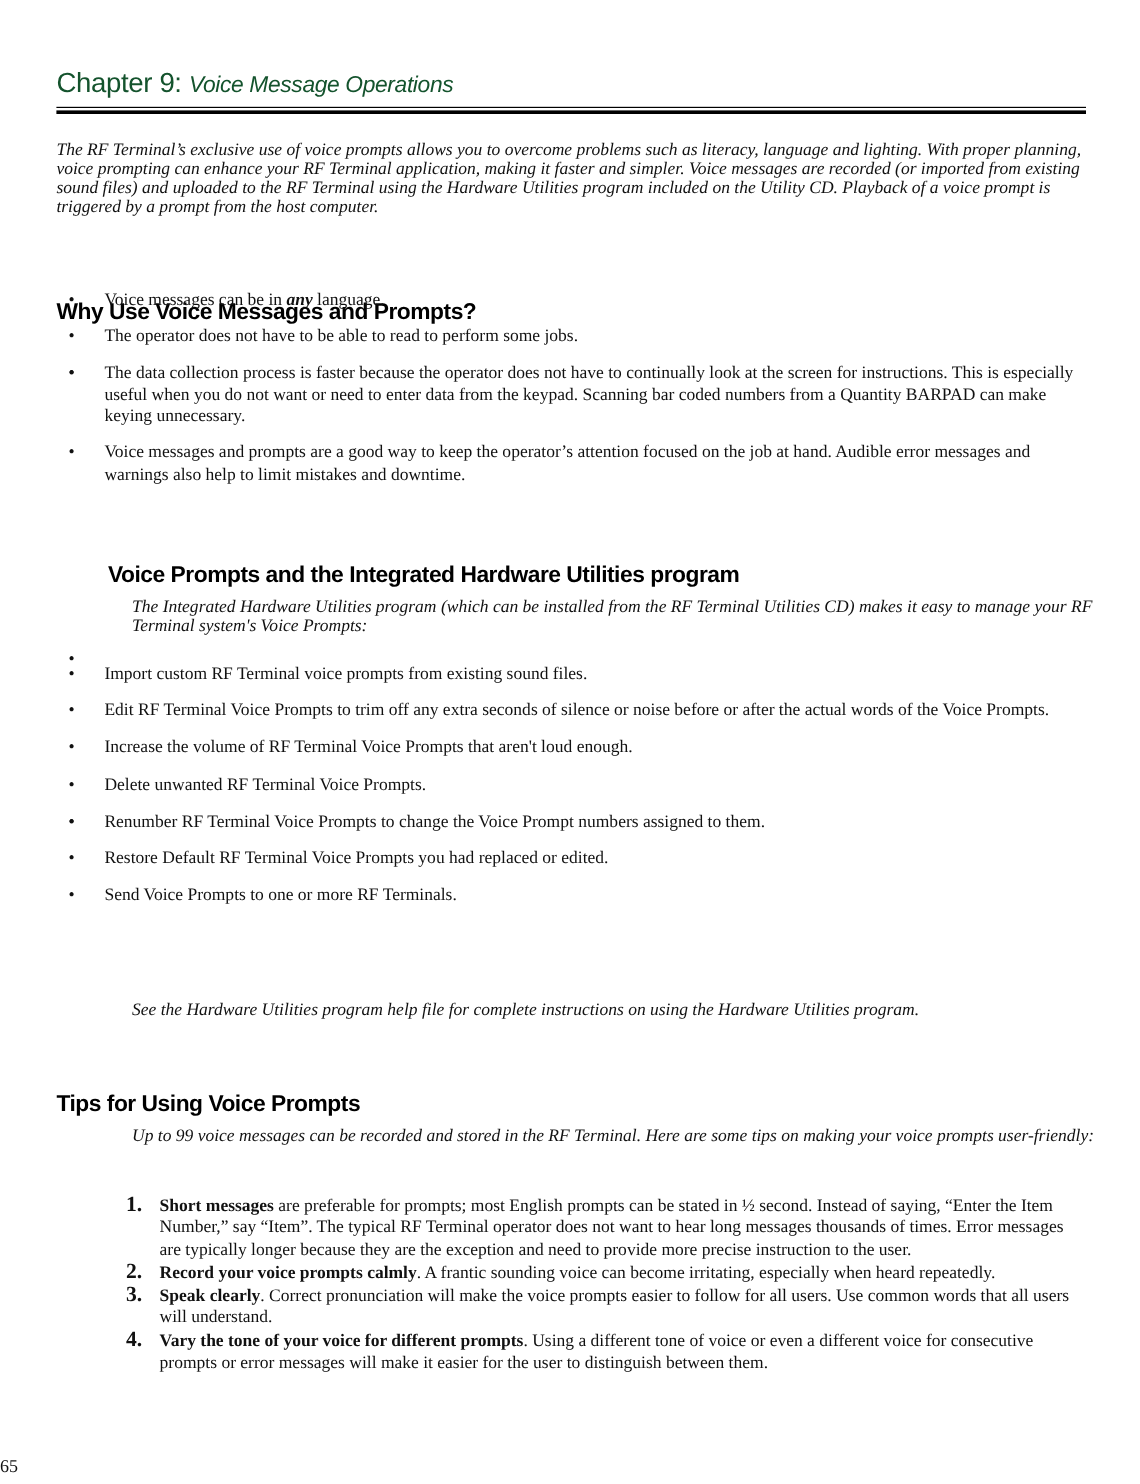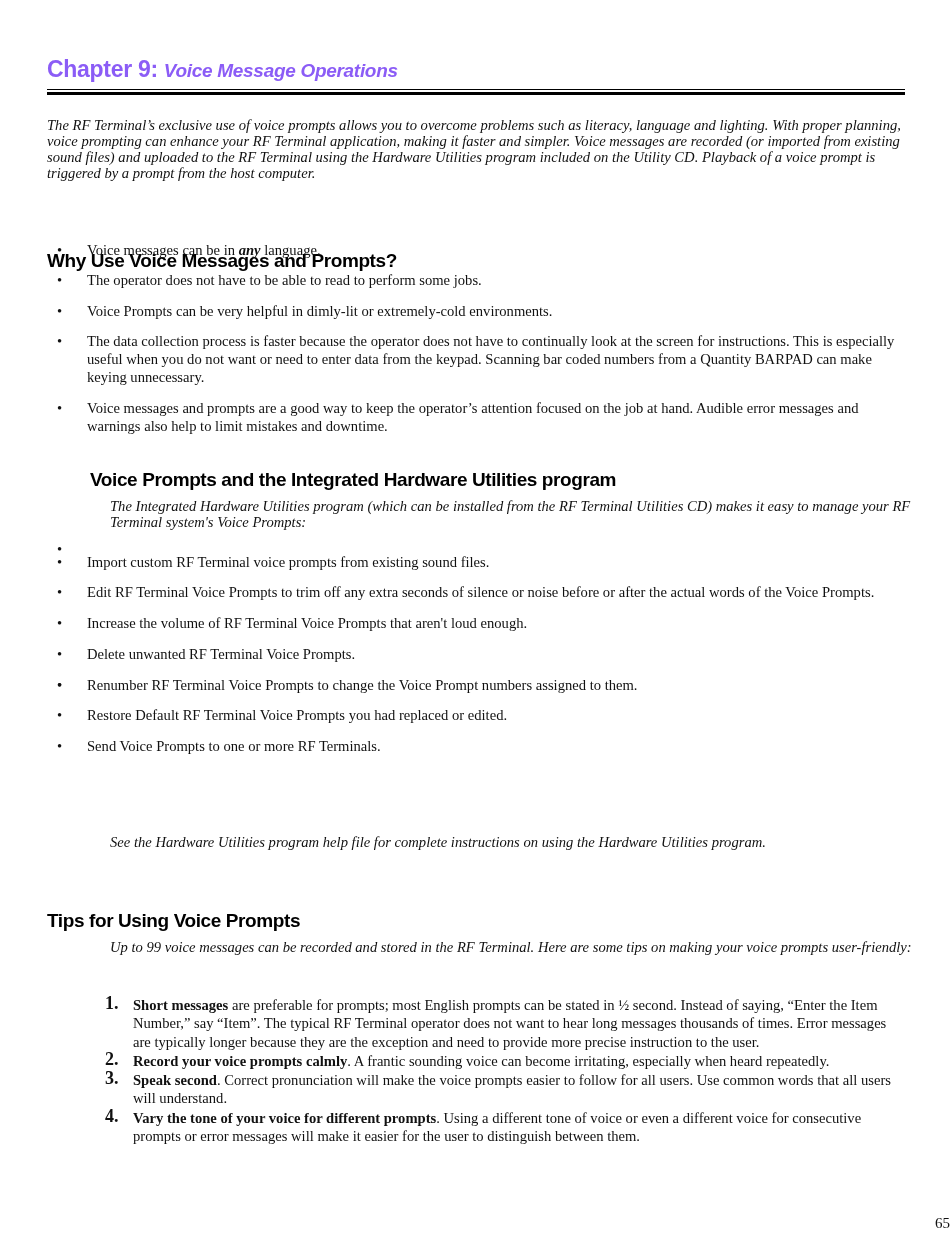--- a/index.html
+++ b/index.html
@@ -1,36 +1,36 @@
 <!DOCTYPE html>
 <html><head>
 <meta charset="utf-8">
 <style>
   html, body { margin: 0; padding: 0; background: #ffffff; }
   body { width: 950px; height: 1237px; position: relative; overflow: hidden;
          font-family: "Liberation Serif", serif; color: #111; font-size: 14.6px; }
   .page { position: absolute; left: 47px; top: 0; width: 858px; }
   .chapter { position: absolute; top: 56px; left: 0; font-family: "Liberation Sans", sans-serif;
-             font-size: 23px; font-weight: bold; color: #8b5cf6; letter-spacing: -0.3px; white-space: nowrap; }
+             font-size: 23px; font-weight: normal; color: #14532d; letter-spacing: -0.3px; white-space: nowrap; }
   .chapter .sub { font-style: italic; font-size: 19px; }
   .rule { position: absolute; top: 89px; left: 0; width: 858px; height: 6px; }
   .rule .thin { position: absolute; top: 0; left: 0; right: 0; height: 1px; background: #000; }
   .rule .thick { position: absolute; top: 3px; left: 0; right: 0; height: 3px; background: #000; }
   .block { position: absolute; left: 0; width: 858px; line-height: 16px; font-style: italic; }
   h2 { position: absolute; left: 0; margin: 0; font-family: "Liberation Sans", sans-serif; font-weight: bold;
        font-size: 19px; color: #000; letter-spacing: -0.4px; white-space: nowrap; }
   .indent { left: 29px; width: 830px; margin-left: 34px; }
   ul.bullets { position: absolute; left: 0; margin: 0; padding: 0; list-style: none; width: 858px; }
   ul.bullets li { position: relative; padding-left: 40px; line-height: 18.3px; }
   ul.bullets li .dot { position: absolute; left: 10px; top: 0; }
   ol.tips { position: absolute; left: 58px; top: 996px; margin: 0; padding: 0; list-style: none; width: 800px; }
   ol.tips li { position: relative; padding-left: 28px; line-height: 18.3px; margin-bottom: 1px; }
   ol.tips li .num { position: absolute; left: 0; top: -2px; font-weight: bold; font-size: 18px; }
   ol.tips li .lead { font-weight: bold; }
-  .pagenum { position: absolute; top: 1215px; left: 0; width: 950px; text-align: right; font-size: 15px; }
+  .pagenum { position: absolute; top: 1215px; left: 0; width: 950px; text-align: left; font-size: 15px; }
 </style>
 </head>
 <body>
 
 <div class="page">
 
   <div class="chapter">
     <span>Chapter 9:</span>
     <span class="sub">Voice Message Operations</span>
   </div>
@@ -46,21 +46,20 @@
     <li style="margin-bottom:12px;">
       <span class="dot">•</span>
       <span>Voice messages can be in </span><b><i>any</i></b><span> language.</span>
     </li>
     <li style="margin-bottom:12px;">
       <span class="dot">•</span>
       <span>The operator does not have to be able to read to perform some jobs.</span>
     </li>
     <li style="margin-bottom:12px;">
       <span class="dot">•</span>
-      <span>Voice Prompts can be very helpful in dimly-lit or extremely-cold environments.</span>
     </li>
     <li style="margin-bottom:12px;">
       <span class="dot">•</span>
       <span>The data collection process is faster because the operator does not have to continually look at the screen for instructions. This is especially useful when you do not want or need to enter data from the keypad. Scanning bar coded numbers from a Quantity BARPAD can make keying unnecessary.</span>
     </li>
     <li>
       <span class="dot">•</span>
       <span>Voice messages and prompts are a good way to keep the operator’s attention focused on the job at hand. Audible error messages and warnings also help to limit mistakes and downtime.</span>
     </li>
   </ul>
@@ -79,18 +78,18 @@
     <li><span class="dot">•</span><span>Send Voice Prompts to one or more RF Terminals.</span></li>
   </ul>
   <div class="block indent" style="top:834px;">See the Hardware Utilities program help file for complete instructions on using the Hardware Utilities program.</div>
 
   <h2 style="top:910px;">Tips for Using Voice Prompts</h2>
   <div class="block indent" style="top:939px;">Up to 99 voice messages can be recorded and stored in the RF Terminal. Here are some tips on making your voice prompts user-friendly:</div>
 
   <ol class="tips">
     <li><span class="num">1.</span><span class="lead">Short messages</span><span> are preferable for prompts; most English prompts can be stated in ½ second. Instead of saying, “Enter the Item Number,” say “Item”. The typical RF Terminal operator does not want to hear long messages thousands of times. Error messages are typically longer because they are the exception and need to provide more precise instruction to the user.</span></li>
     <li><span class="num">2.</span><span class="lead">Record your voice prompts calmly</span><span>. A frantic sounding voice can become irritating, especially when heard repeatedly.</span></li>
-    <li><span class="num">3.</span><span class="lead">Speak second</span><span>. Correct pronunciation will make the voice prompts easier to follow for all users. Use common words that all users will understand.</span></li>
+    <li><span class="num">3.</span><span class="lead">Speak clearly</span><span>. Correct pronunciation will make the voice prompts easier to follow for all users. Use common words that all users will understand.</span></li>
     <li><span class="num">4.</span><span class="lead">Vary the tone of your voice for different prompts</span><span>. Using a different tone of voice or even a different voice for consecutive prompts or error messages will make it easier for the user to distinguish between them.</span></li>
   </ol>
 </div>
 
 <div class="pagenum">65</div>
 
 </body></html>

